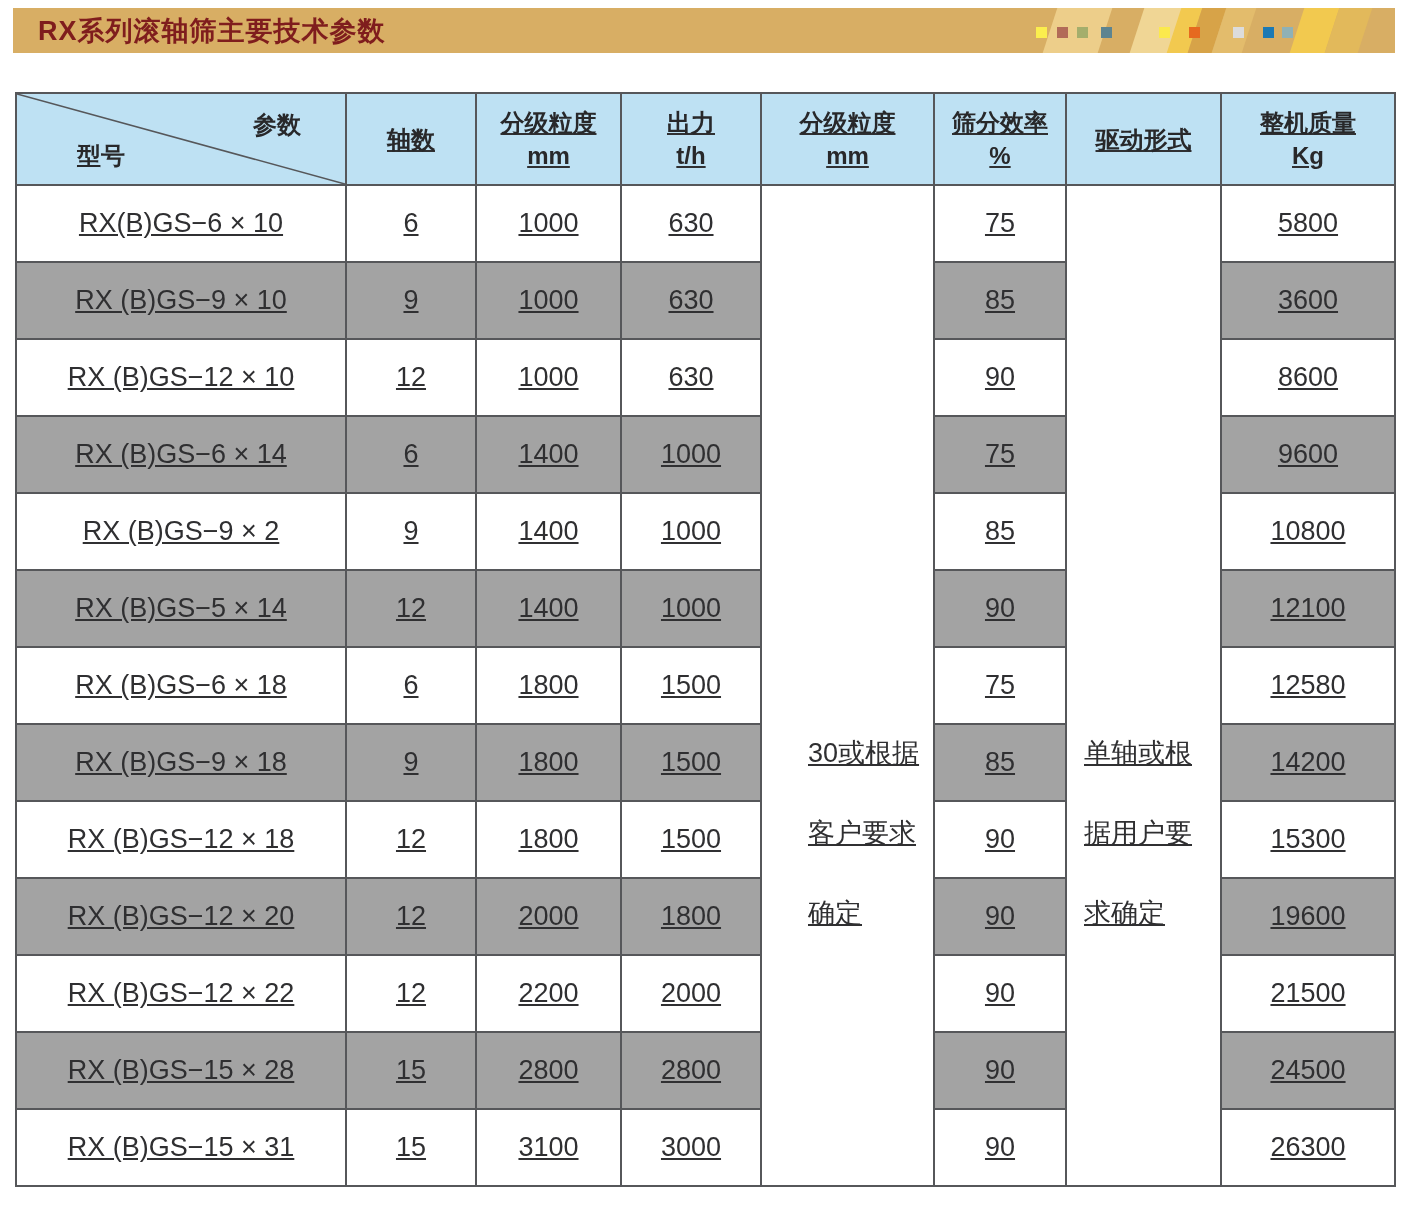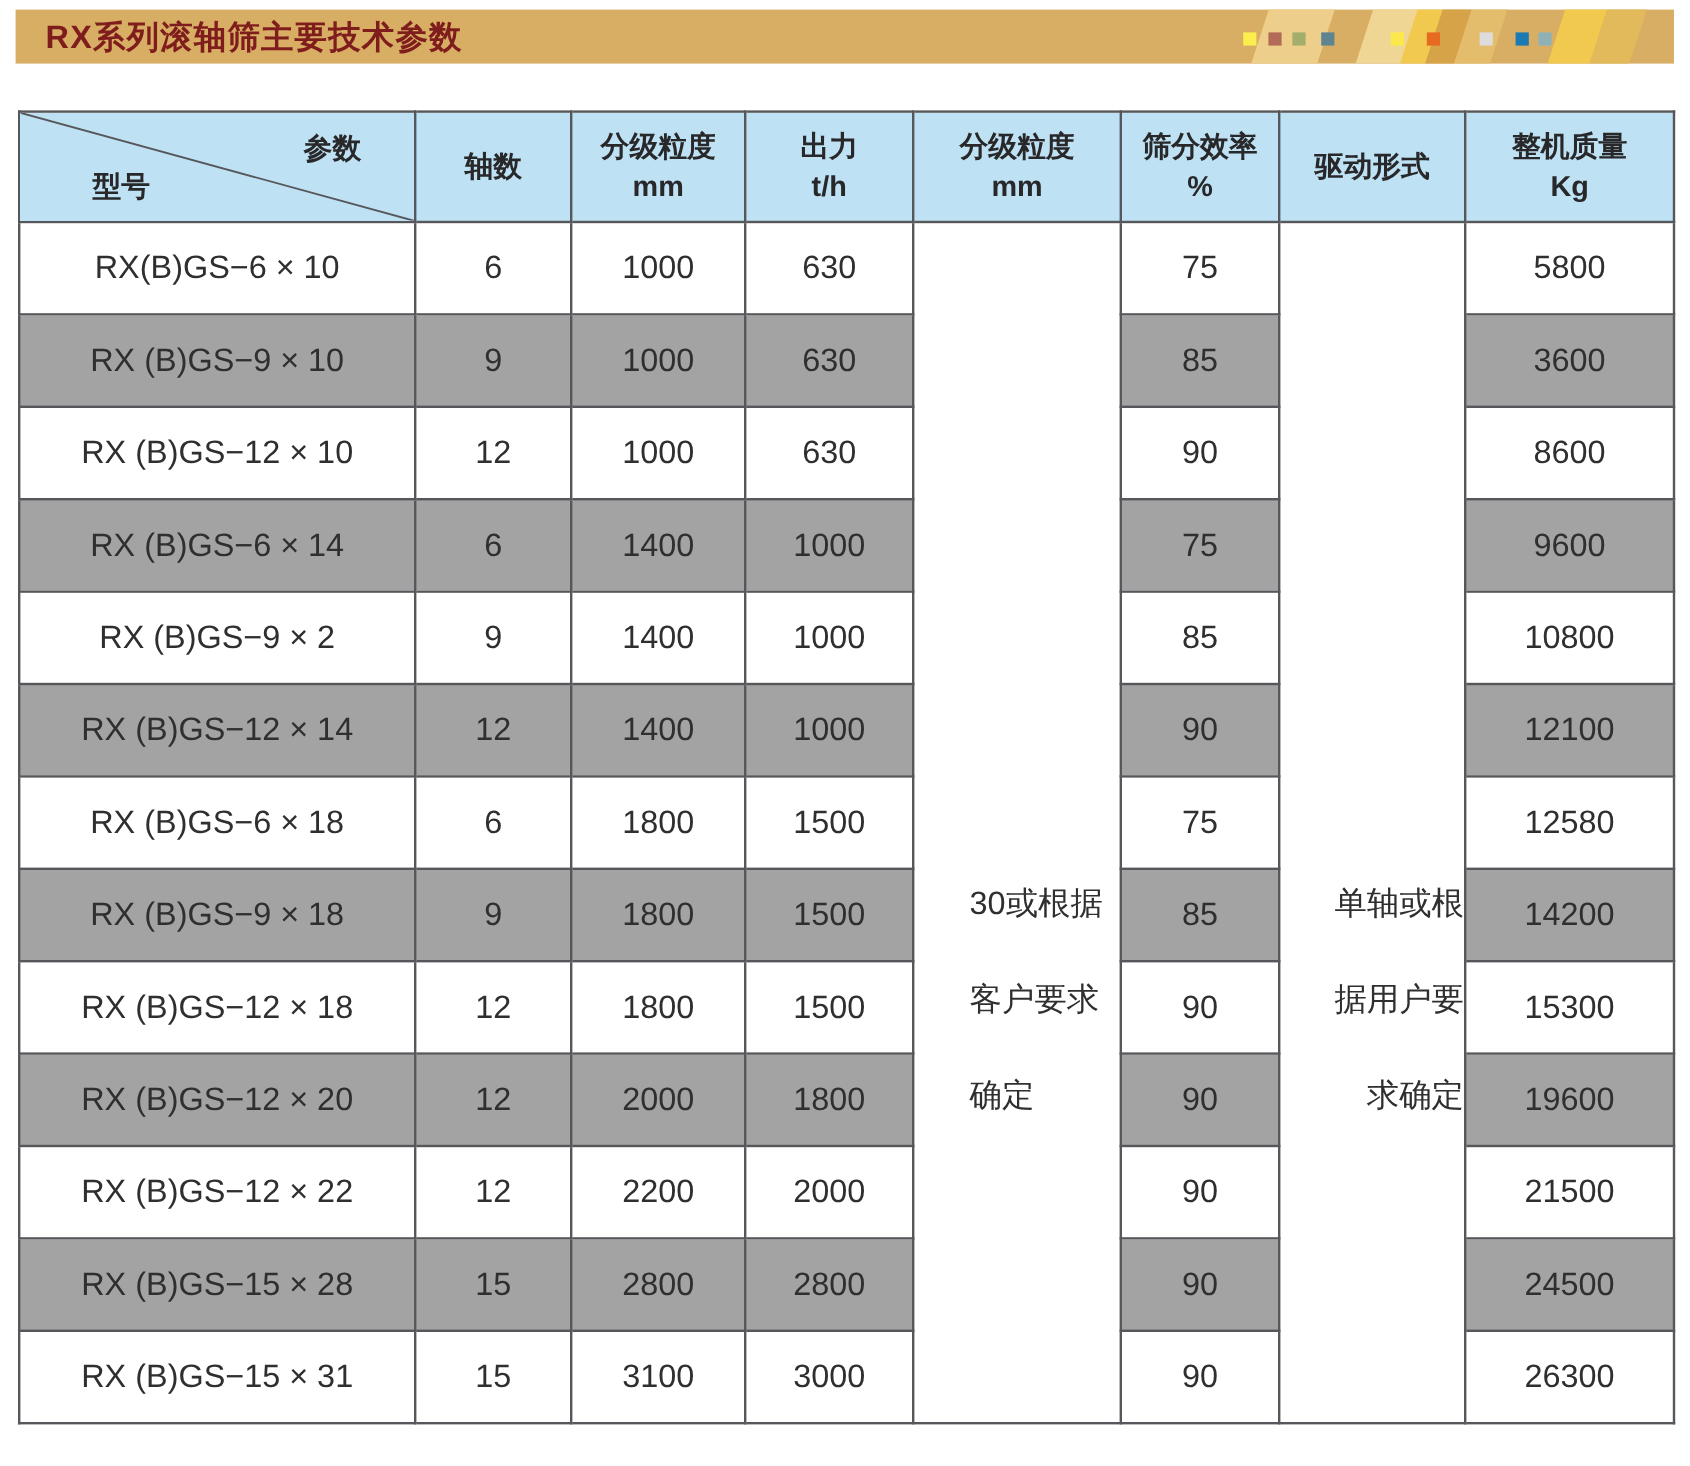--- a/index.html
+++ b/index.html
@@ -28,21 +28,21 @@
     width:11px; height:11px;
   }
   .band-title {
     position:absolute; left:25px; top:0; height:45px;
     display:flex; align-items:center;
     font-size:27px; font-weight:bold; letter-spacing:1px;
     color:#7f1d1d;
   }
 
   
-  .table-wrap { position:absolute; left:15px; top:92px; }
+  .table-wrap { position:absolute; left:15px; top:92px;text-decoration:underline; }
   table.spec {
     border-collapse:collapse;
     table-layout:fixed;
     width:1379px;
   }
   table.spec th, table.spec td {
     border:2px solid #56575a;
     text-align:center;
     vertical-align:middle;
     overflow:hidden;
@@ -65,21 +65,21 @@
   .corner-model { position:absolute; left:60px;  bottom:12px; font-size:24px; }
 
   
   td.merged { background:#ffffff !important; vertical-align:top; padding:0; }
   .merged-inner {
     margin-top:295px;
     font-size:27px; line-height:80px;
     text-align:left; color:#2f2f31;
   }
   .merged-inner.grading { padding-left:46px; }
-  .merged-inner.drive   { padding-left:17px;text-align:right; }
+  .merged-inner.drive   { padding-left:17px; }
 </style>
 </head>
 <body>
 
 <div class="title-band">
   <div id="stripes">
       <div class="stripe" style="left: 1037px; width: 55px; background: rgb(237, 206, 138);"></div>
       <div class="stripe" style="left: 1124px; width: 38px; background: rgb(240, 214, 149);"></div>
       <div class="stripe" style="left: 1161px; width: 21px; background: rgb(242, 201, 79);"></div>
       <div class="stripe" style="left: 1182px; width: 24px; background: rgb(215, 163, 72);"></div>
@@ -207,21 +207,21 @@
     <td>RX (B)GS−9 × 2</td>
     <td>9</td>
     <td>1400</td>
     <td>1000</td>
 
     <td>85</td>
 
     <td>10800</td>
   </tr>
         <tr class="data-row gray">
-    <td>RX (B)GS−12 × 14</td>
+    <td>RX (B)GS−5 × 14</td>
     <td>12</td>
     <td>1400</td>
     <td>1000</td>
 
     <td>90</td>
 
     <td>12100</td>
   </tr>
         <tr class="data-row">
     <td>RX (B)GS−6 × 18</td>

